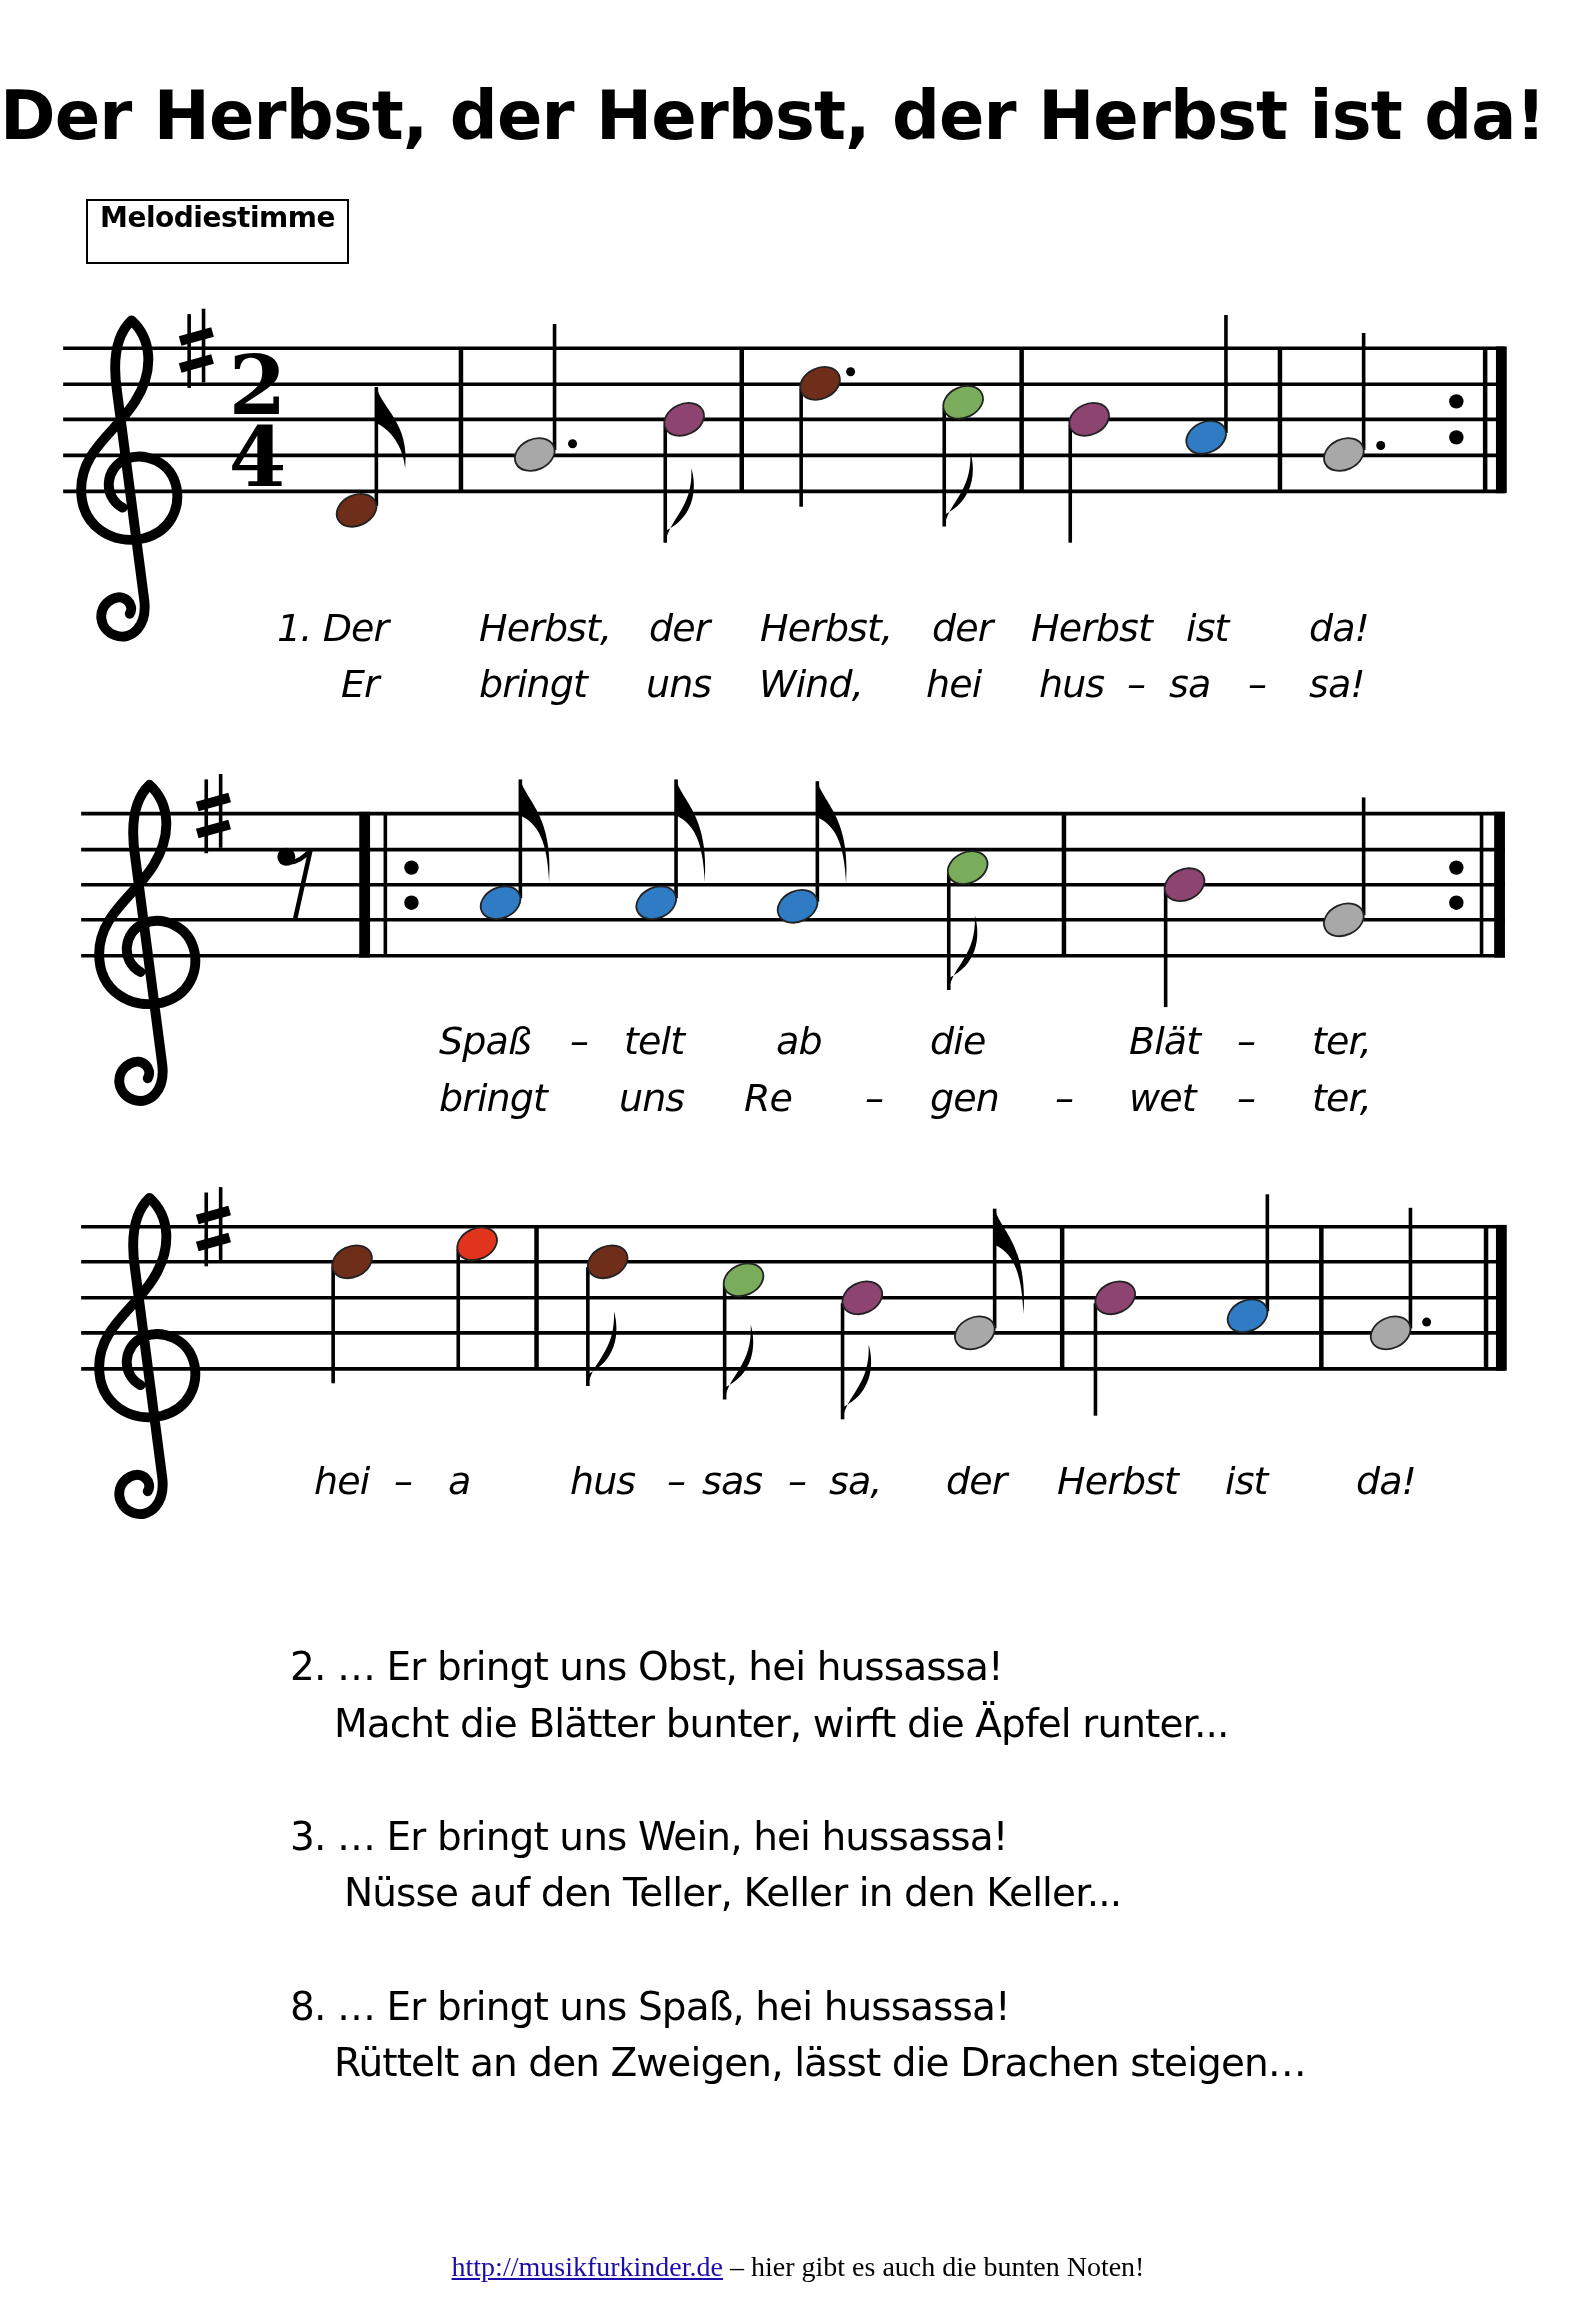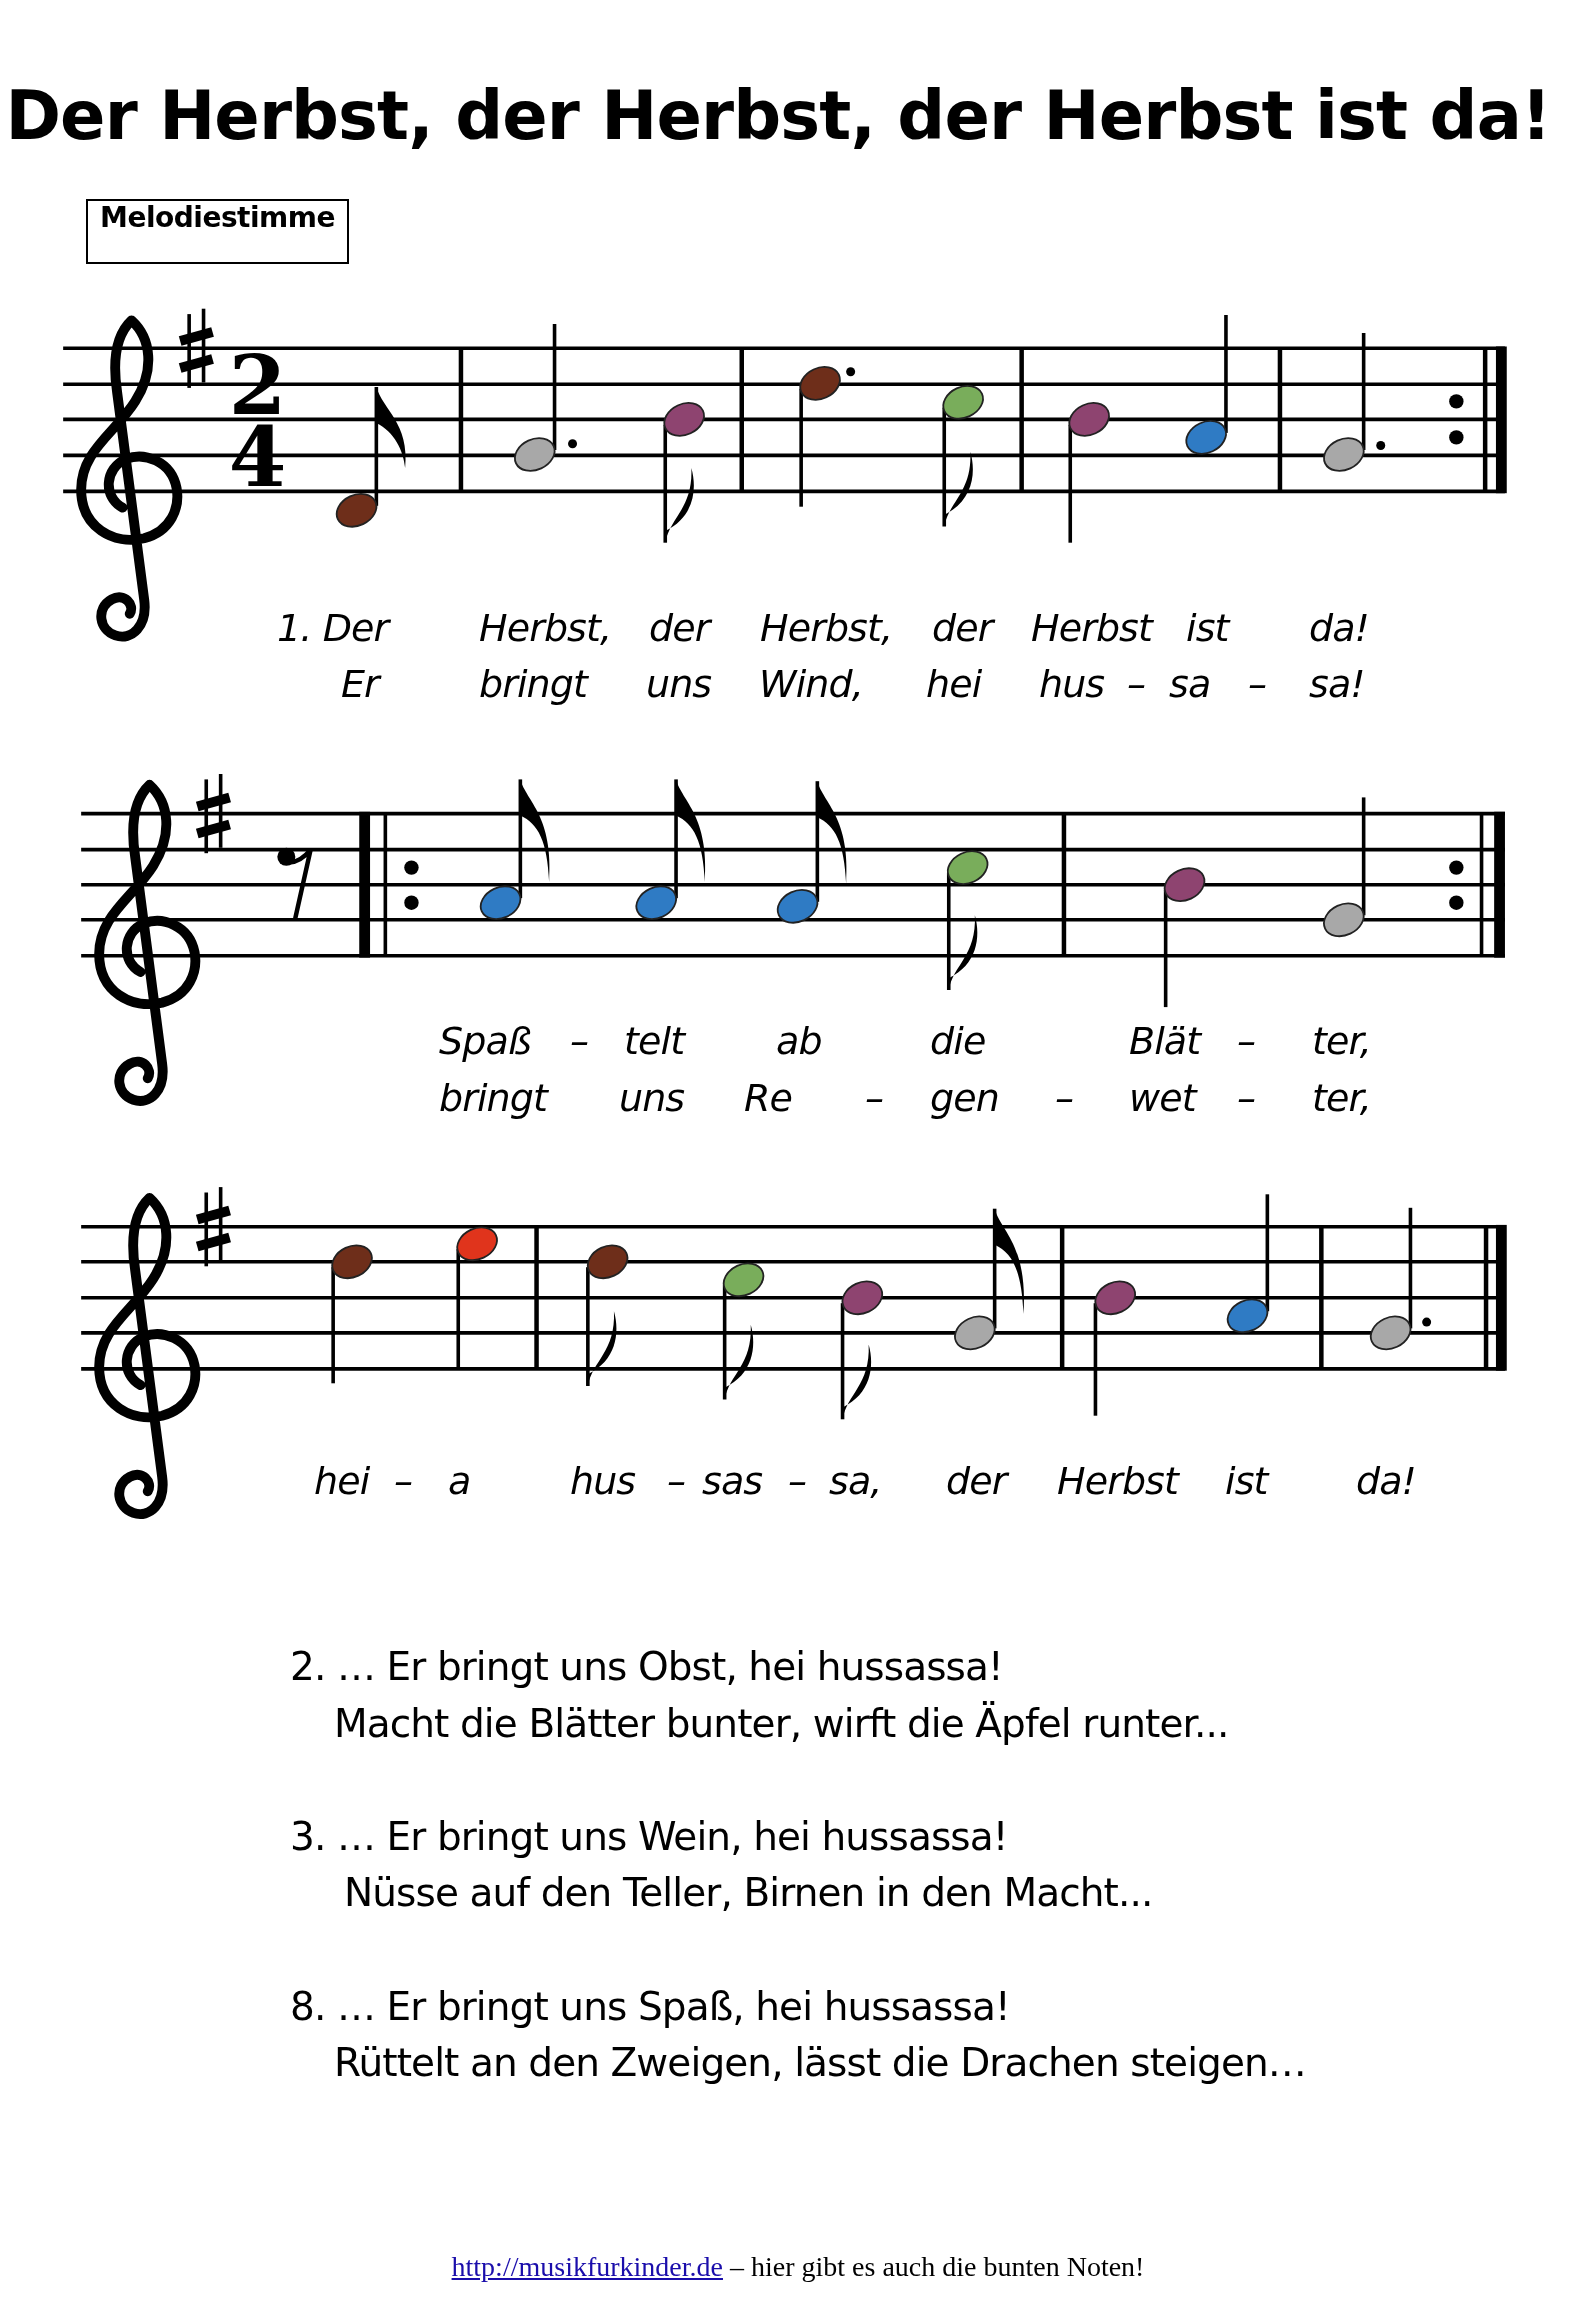--- a/index.html
+++ b/index.html
@@ -1,17 +1,17 @@
 <!DOCTYPE html>
 <html style="font-size:14.4px"><head>
 <meta charset="utf-8">
 <style>
   html, body { margin: 0; padding: 0; background: #ffffff; }
   body { width: 1596px; height: 2304px; position: relative; overflow: hidden; font-family: "DejaVu Sans", "Liberation Sans", sans-serif; color: #000; }
-  .title { position: absolute; left: 0; top: 83px; width: 1556px; text-align: center; font-family: "DejaVu Sans", sans-serif; font-weight: bold; font-size: 67px; letter-spacing: -0.9px; line-height: 1; }
+  .title { position: absolute; left: 0; top: 83px; width: 1556px; text-align: left; font-family: "DejaVu Sans", sans-serif; font-weight: bold; font-size: 67px; letter-spacing: -0.9px; line-height: 1; }
   .voice-box { position: absolute; left: 86px; top: 199px; width: 259px; height: 61px; border: 2.7px solid #000; display: flex; justify-content: center; font-family: "DejaVu Sans", sans-serif; font-weight: bold; font-size: 28px; letter-spacing: -0.5px; }
   svg.score { position: absolute; left: 0; top: 0; }
   .lyric { position: absolute; font-family: "DejaVu Sans", sans-serif; font-size: 38px; line-height: 1; transform: translateY(-50%); white-space: nowrap; letter-spacing: -0.9px; font-style: italic; }
   .verse { position: absolute; font-family: "DejaVu Sans", sans-serif; font-size: 39px; line-height: 1; white-space: nowrap; letter-spacing: -0.9px; transform: translateY(-50%); }
   .footer { position: absolute; left: 0; width: 1596px; top: 2235px; transform: translateY(-50%); text-align: center; font-family: "Liberation Serif", "DejaVu Serif", serif; font-size: 28px; margin-top: 32px; }
   .footer a { color: #1a0dab; text-decoration: underline; }
 </style>
 </head>
 <body>
 
@@ -271,21 +271,21 @@
   <span class="lyric" style="left:946px;top:1481px">der</span>
   <span class="lyric" style="left:1057px;top:1481px">Herbst</span>
   <span class="lyric" style="left:1225px;top:1481px">ist</span>
   <span class="lyric" style="left:1356px;top:1481px">da!</span>
 </div>
 
 <div>
   <span class="verse" style="left:290px;top:1666px">2. … Er bringt uns Obst, hei hussassa!</span>
   <span class="verse" style="left:334px;top:1723px">Macht die Blätter bunter, wirft die Äpfel runter...</span>
   <span class="verse" style="left:290px;top:1836px">3.  … Er bringt uns Wein, hei hussassa!</span>
-  <span class="verse" style="left:344px;top:1892px">Nüsse auf den Teller, Birnen in den Macht...</span>
+  <span class="verse" style="left:344px;top:1892px">Nüsse auf den Teller, Keller in den Keller...</span>
   <span class="verse" style="left:290px;top:2006px">8. … Er bringt uns Spaß, hei hussassa!</span>
   <span class="verse" style="left:334px;top:2062px">Rüttelt an den Zweigen, lässt die Drachen steigen…</span>
 </div>
 
 <div class="footer">
   <a>http://musikfurkinder.de</a><span> – hier gibt es auch die bunten Noten!</span>
 </div>
 
 
 </body></html>

